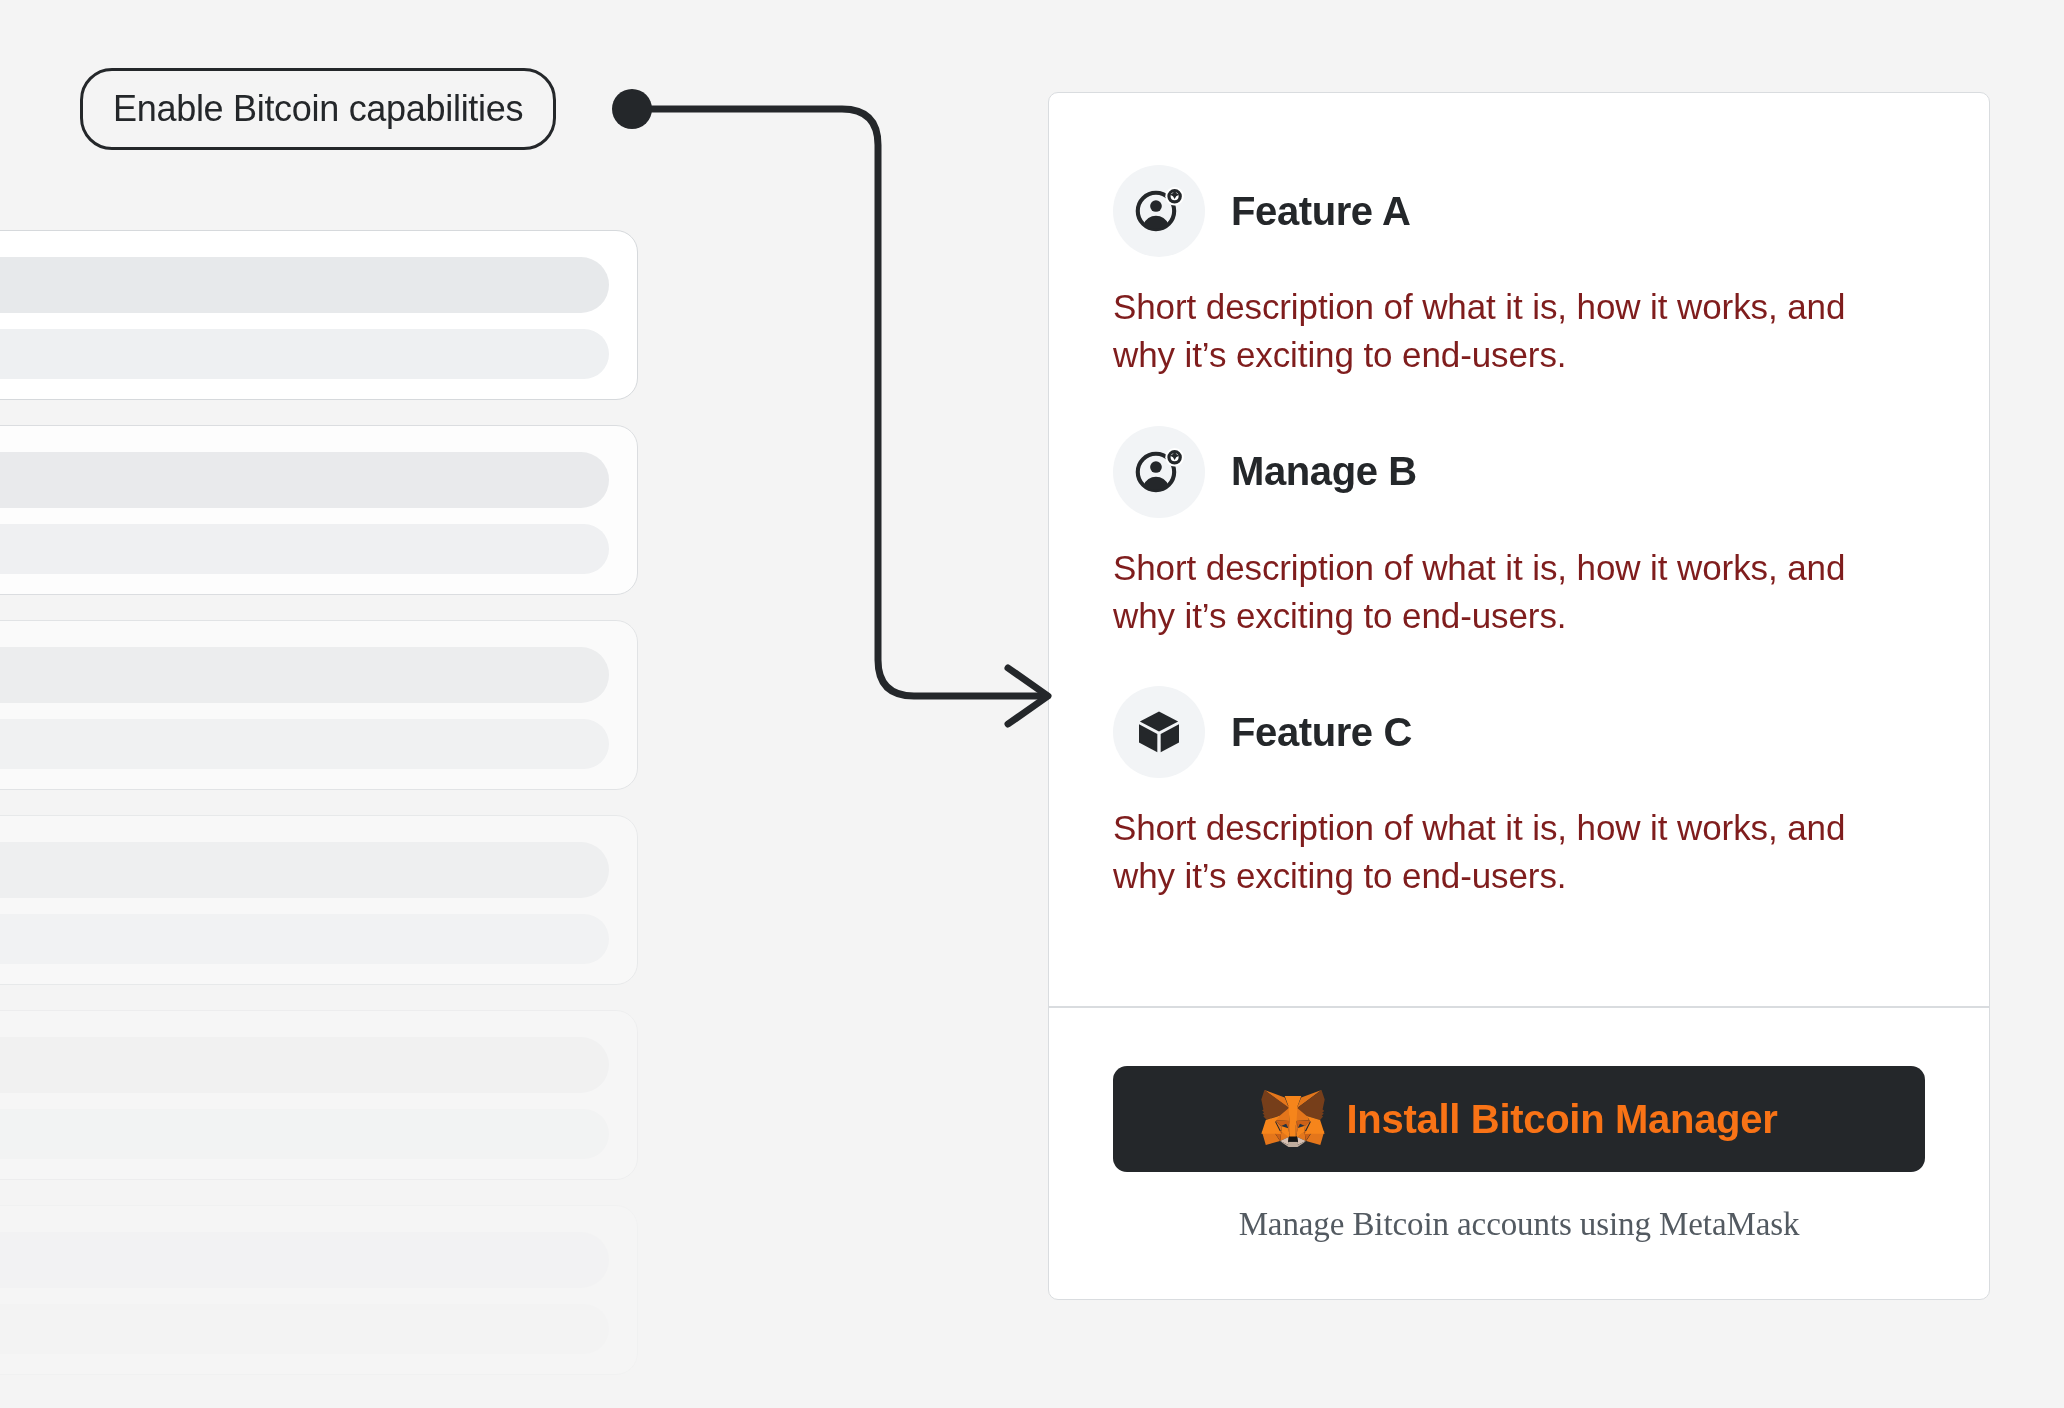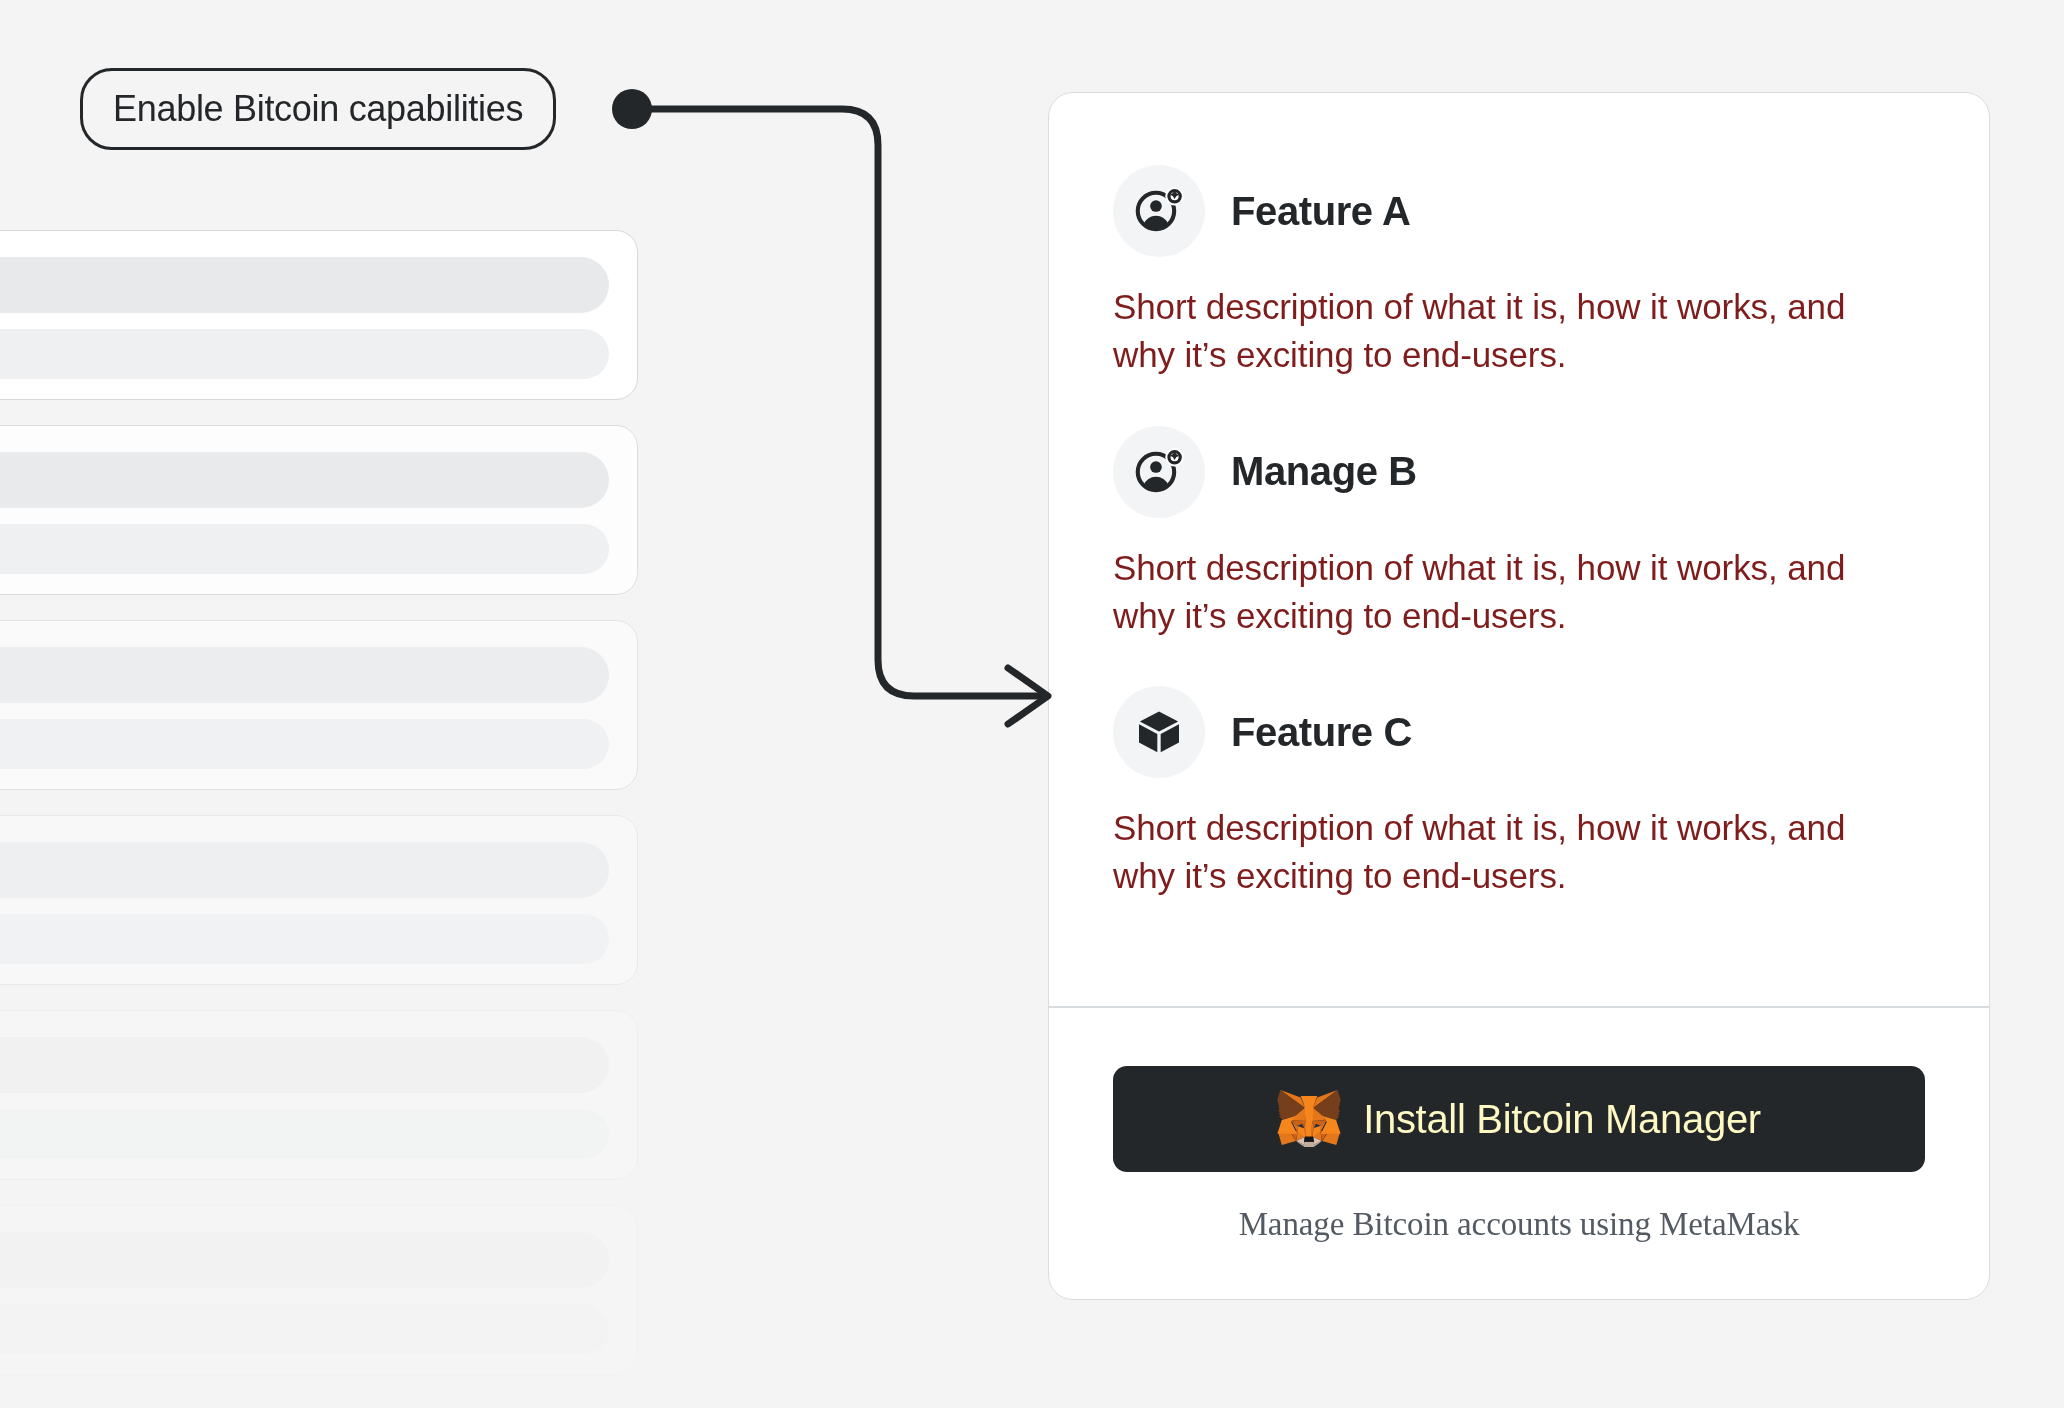--- a/index.html
+++ b/index.html
@@ -79,21 +79,21 @@
   
   #feature-card {
     position: absolute;
     left: 1048px;
     top: 92px;
     width: 942px;
     height: 1208px;
     box-sizing: border-box;
     background: #ffffff;
     border: 1.6px solid #d9dcdf;
-    border-radius: 25px;
+    border-radius: 10px;
     z-index: 4;
     display: flex;
     flex-direction: column;
   }
   #features-section {
     padding: 72px 64px 0 64px;
     flex: 1 1 auto;
   }
   .feature-row { margin-bottom: 46px; }
   .feature-row:last-child { margin-bottom: 0; }
@@ -148,22 +148,22 @@
     border-radius: 14px;
     display: flex;
     align-items: center;
     justify-content: center;
     gap: 22px;
     cursor: pointer;
     padding: 0;
   }
   #install-button .btn-label {
     font-size: 40px;
-    font-weight: 400;
-    color: #fef9c3;
+    font-weight: 700;
+    color: #f97316;
     letter-spacing: -0.3px;
   }
   #footer-caption {
     margin-top: 34px;
     font-size: 33px;
     color: #535a61;
     letter-spacing: -0.1px;
     font-family: Liberation Serif, serif;
   }
 </style>

